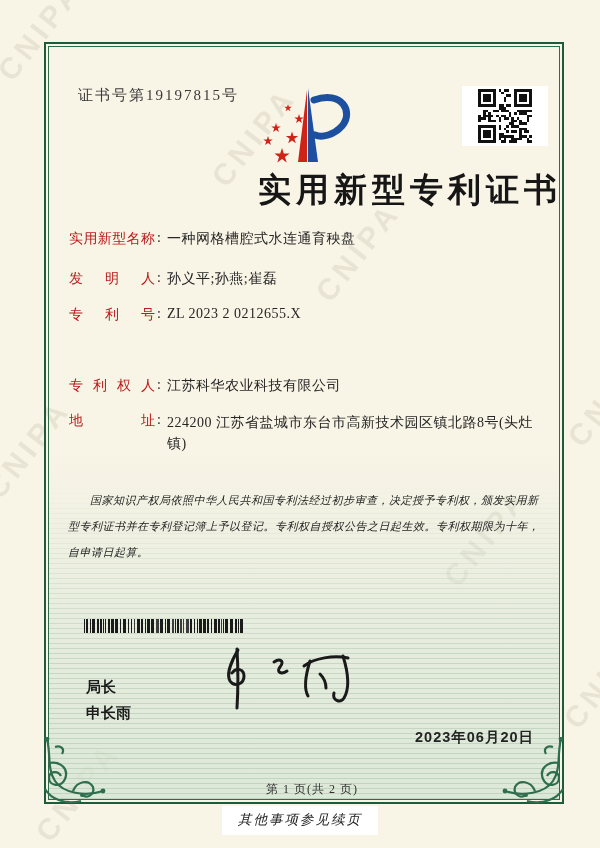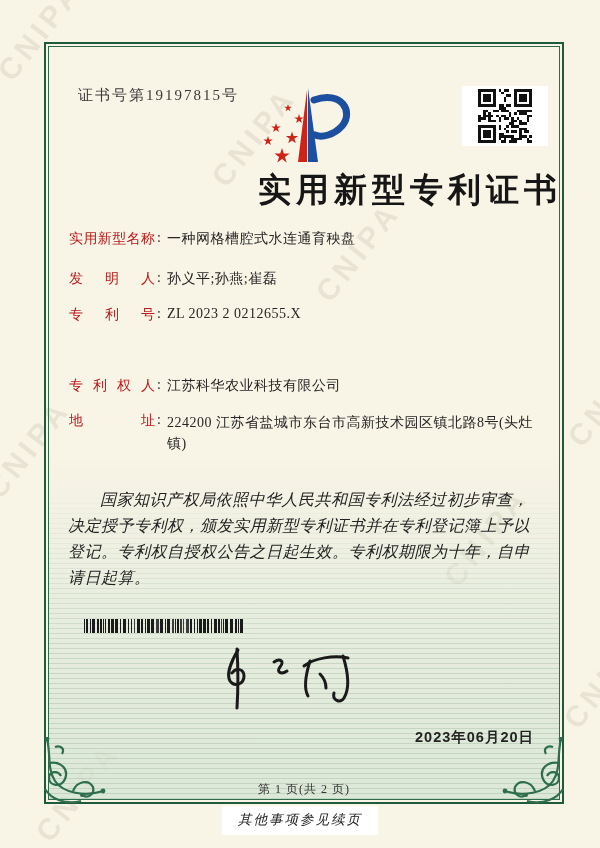--- a/index.html
+++ b/index.html
@@ -85,21 +85,21 @@
     color:#b91c1c; vertical-align:top;
   }
   .colon { display:inline-block; margin:0 6px 0 2px; vertical-align:top; }
   .fvalue { display:inline-block; vertical-align:top; letter-spacing:0.5px; }
   .fvalue.wrap { width:372px; line-height:21px; }
   .col2 { position:absolute; left:236px; top:0; }
 
   
   .paras {
     position:absolute; left:22px; top:443px; width:474px;
-    font-size:16px; line-height:26px;
+    font-size:11px; line-height:26px;
     font-style:italic; color:#222;
     letter-spacing:0.5px;
   }
   .paras p { text-indent:2em; }
 
   
   .barcode { position:absolute; left:38px; top:575px; }
   .signer {
     position:absolute; left:40px; top:630px;
     font-family:"Liberation Sans","DejaVu Sans",sans-serif;
@@ -107,21 +107,21 @@
   }
   .signature { position:absolute; left:146px; top:600px; }
   .issue-date {
     position:absolute; left:369px; top:684px;
     font-family:"Liberation Sans","DejaVu Sans",sans-serif;
     font-weight:600; font-size:14.5px; letter-spacing:1px; color:#232323;
   }
 
   
   .page-indicator {
-    position:absolute; left:0; top:737px; width:100%;
+    position:absolute; left:8px; top:737px; width:100%;
     text-align:center; font-size:12px; letter-spacing:1px; color:#333;
   }
   .flourish { position:absolute; width:72px; height:72px; z-index:3; }
   .flourish.left  { left:-5px;  bottom:-7px; }
   .flourish.right { right:-5px; bottom:-7px; transform:scaleX(-1); }
 
   .cont-box {
     position:absolute; left:50%; top:806px; transform:translateX(-50%);
     background:#ffffff; padding:5px 16px 6px;
     font-size:13.5px; font-style:italic; letter-spacing:2px; color:#222;
@@ -366,20 +366,24 @@
             <rect x="137" y="0" width="1" height="14" fill="#3c3c3c"></rect>
             <rect x="139" y="0" width="1" height="14" fill="#1a1a1a"></rect>
             <rect x="141" y="0" width="3" height="14" fill="#1a1a1a"></rect>
             <rect x="146" y="0" width="3" height="14" fill="#1a1a1a"></rect>
             <rect x="151" y="0" width="2" height="14" fill="#1a1a1a"></rect>
             <rect x="154" y="0" width="1" height="14" fill="#1a1a1a"></rect>
             <rect x="156" y="0" width="3" height="14" fill="#1a1a1a"></rect>
           </svg>
       </div>
 
+      <div class="signer">
+        <div>局长</div>
+        <div>申长雨</div>
+      </div>
 
       <div class="signature">
         <svg width="170" height="72" viewBox="0 0 170 72">
           <g fill="none" stroke="#1a1a1a" stroke-width="3" stroke-linecap="round" stroke-linejoin="round">
             <path d="M46,6 C40,16 34,30 38,37 C42,43 52,41 52,32 C52,25 44,23 40,29"></path>
             <path d="M45,5 C46,22 46,48 45,64"></path>
             <path d="M82,18 C88,14 93,17 88,23 C84,28 89,31 95,27"></path>
             <path d="M112,22 C122,14 142,11 156,14"></path>
             <path d="M118,17 C113,33 112,45 116,52"></path>
             <path d="M151,12 C156,28 158,44 152,54 C148,60 140,56 142,49"></path>

